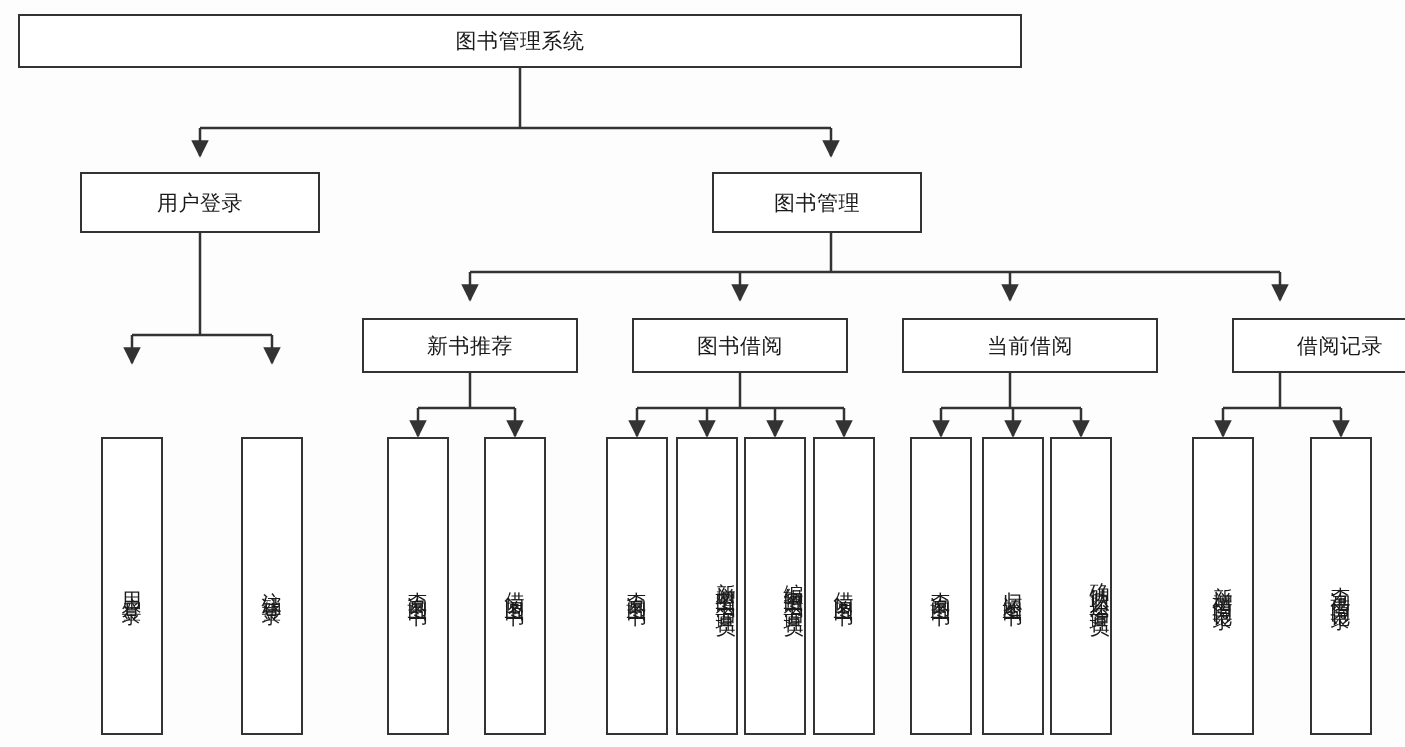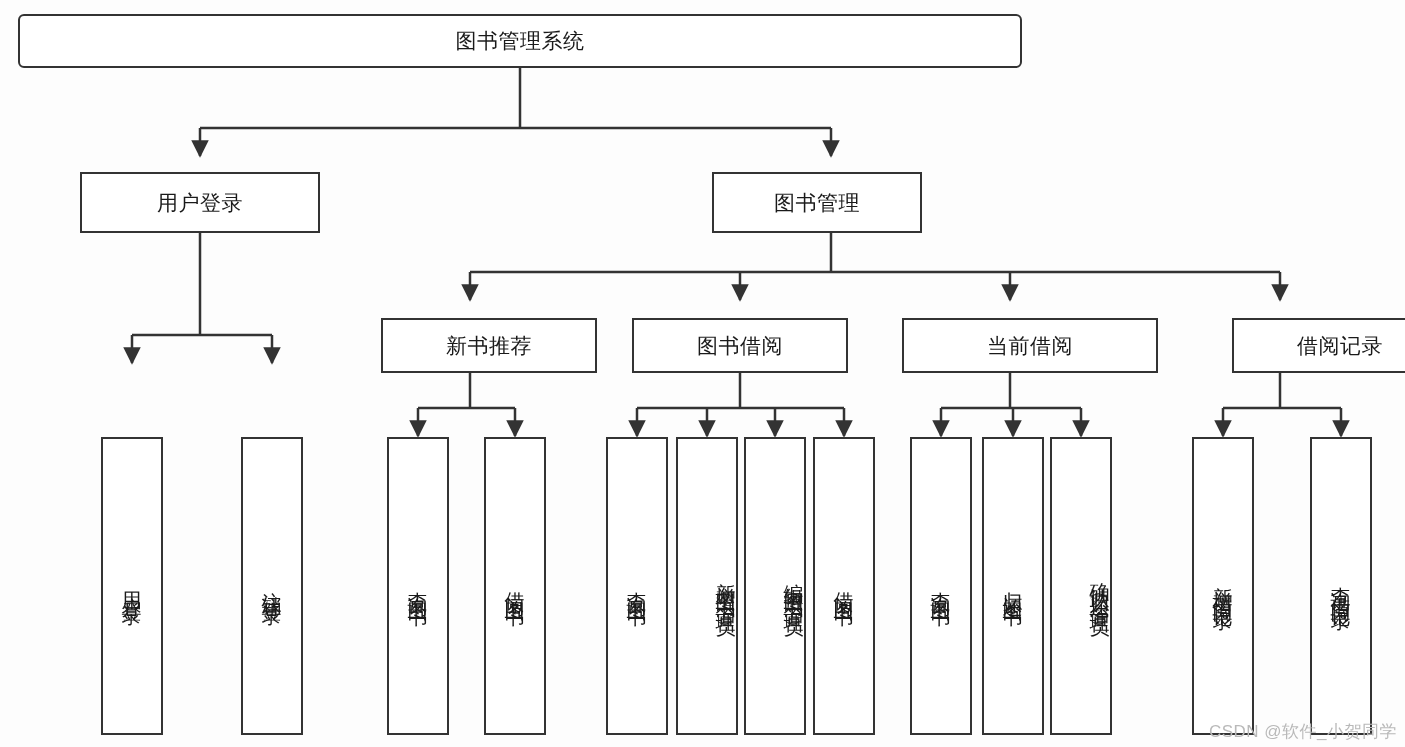--- a/index.html
+++ b/index.html
@@ -106,30 +106,30 @@
         <path d="M 1013 408 L 1013 436" marker-end="url(#arrow)"></path>
         <path d="M 1081 408 L 1081 436" marker-end="url(#arrow)"></path>
         <path d="M 1280 373 L 1280 408"></path>
         <path d="M 1223 408 L 1341 408"></path>
         <path d="M 1223 408 L 1223 436" marker-end="url(#arrow)"></path>
         <path d="M 1341 408 L 1341 436" marker-end="url(#arrow)"></path>
       </g>
   </svg>
 
   <div id="nodes">
-      <div class="node horiz" style="left: 18px; top: 14px; width: 1004px; height: 54px; border-radius: 6px;">
+      <div class="node horiz" style="left: 18px; top: 14px; width: 1004px; height: 54px;">
         <span class="node-text">图书管理系统</span>
       </div>
       <div class="node horiz" style="left: 80px; top: 172px; width: 240px; height: 61px;">
         <span class="node-text">用户登录</span>
       </div>
       <div class="node horiz" style="left: 712px; top: 172px; width: 210px; height: 61px;">
         <span class="node-text">图书管理</span>
       </div>
-      <div class="node horiz" style="left: 381px; top: 318px; width: 216px; height: 55px; align-items: center;">
+      <div class="node horiz" style="left: 362px; top: 318px; width: 216px; height: 55px; align-items: center;">
         <span class="node-text">新书推荐</span>
       </div>
       <div class="node horiz" style="left: 632px; top: 318px; width: 216px; height: 55px;">
         <span class="node-text">图书借阅</span>
       </div>
       <div class="node horiz" style="left: 902px; top: 318px; width: 256px; height: 55px;">
         <span class="node-text">当前借阅</span>
       </div>
       <div class="node horiz" style="left: 1232px; top: 318px; width: 216px; height: 55px;">
         <span class="node-text">借阅记录</span>
@@ -168,14 +168,13 @@
         <span class="node-text">确认归还（管理员）</span>
       </div>
       <div class="node vert shortlabel" style="left: 1192px; top: 437px; width: 62px; height: 298px;">
         <span class="node-text">新增借阅记录</span>
       </div>
       <div class="node vert shortlabel" style="left: 1310px; top: 437px; width: 62px; height: 298px;">
         <span class="node-text">查询借阅记录</span>
       </div>
     </div>
 
-  <div class="watermark">CSDN @软件_小贺同学</div>
 </div>
 
 </body></html>

